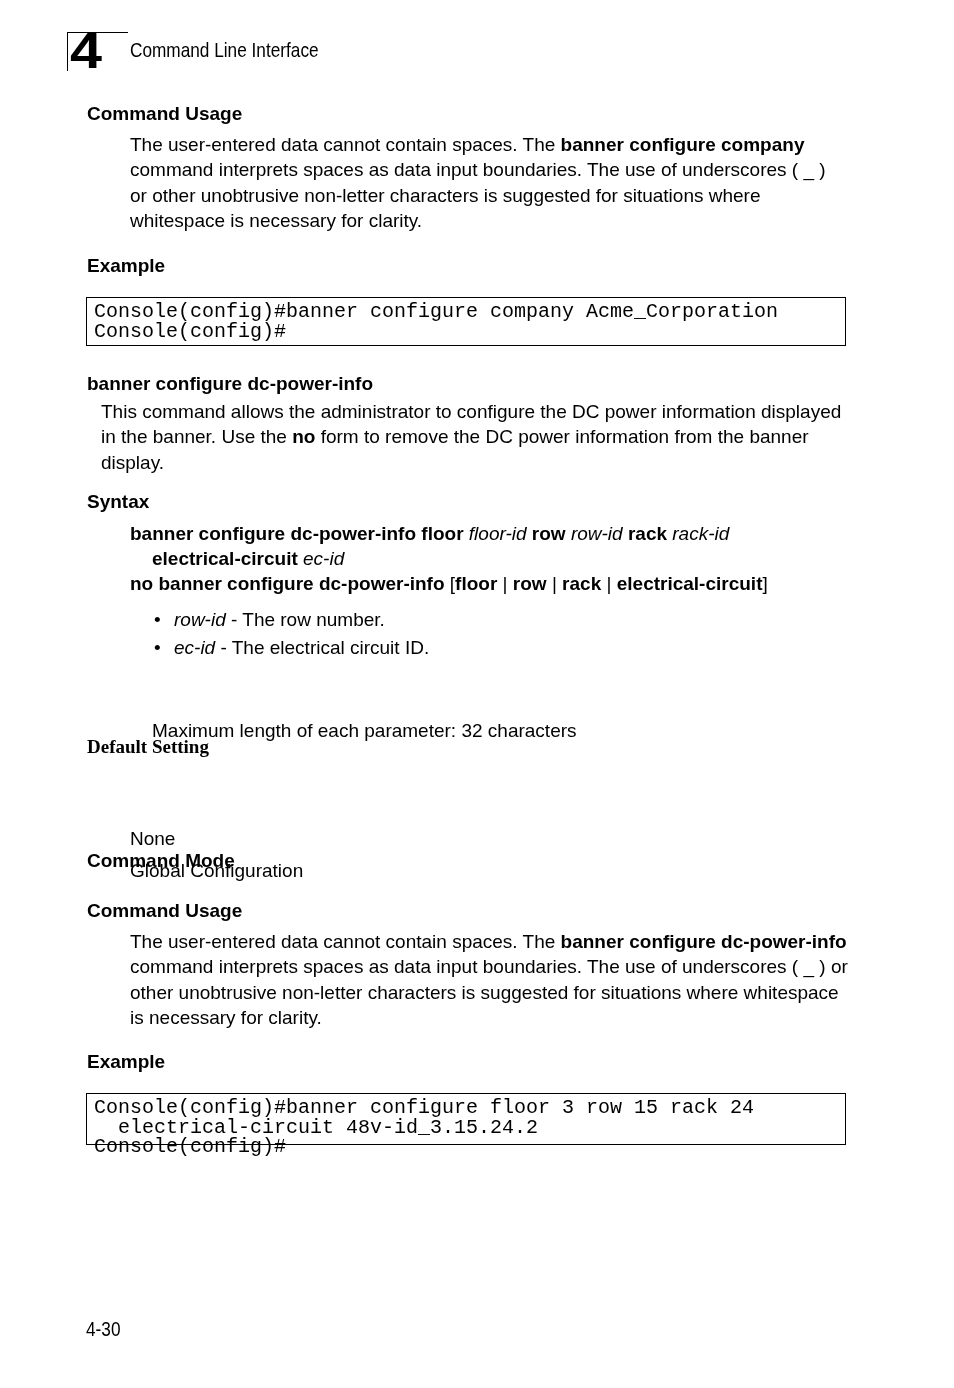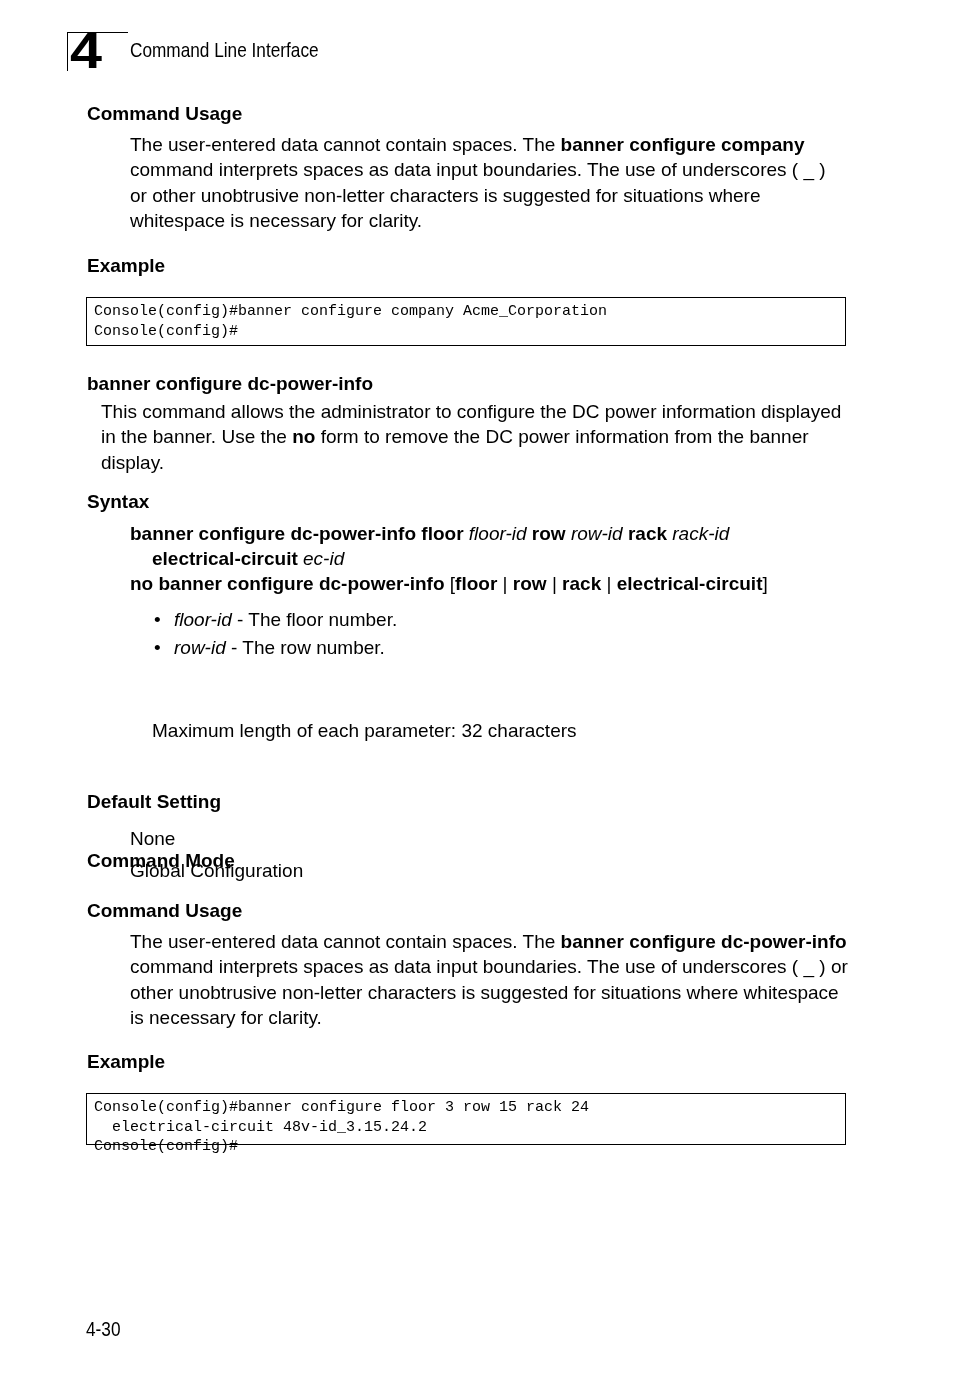--- a/index.html
+++ b/index.html
@@ -8,21 +8,21 @@
   .abs { position: absolute; }
   .chap-box { left: 67px; top: 32px; width: 60px; height: 38px;
               border-left: 1.5px solid #000; border-top: 1.5px solid #000; }
   .chap-num { left: 70px; top: 26px; font-size: 50px; font-weight: bold; line-height: 50px;
               transform: scaleX(1.15); transform-origin: left top; }
   .chap-title { left: 130px; top: 38px; font-size: 21px; transform: scaleX(0.82);
                 transform-origin: left top; white-space: nowrap; }
   .h { font-weight: bold; font-size: 19px; white-space: nowrap; }
   .p { font-size: 19px; line-height: 25.3px; }
   .code { border: 1px solid #000; font-family: "Liberation Mono", "DejaVu Sans Mono", monospace;
-          font-size: 15px; line-height: 19.5px; padding: 4px 7px; box-sizing: border-box; white-space: pre; }
+          font-size: 20px; line-height: 19.5px; padding: 4px 7px; box-sizing: border-box; white-space: pre; }
   .bullets { list-style: none; margin: 0; padding: 0; }
   .bullets li { font-size: 19px; line-height: 28px; position: relative; padding-left: 22px; }
   .bullets li::before { content: "\2022"; position: absolute; left: 2px; }
   .syn { font-size: 19px; line-height: 25px; white-space: nowrap; }
   .foot { left: 86px; top: 1317px; font-size: 21px; transform: scaleX(0.82); transform-origin: left top; }
 </style>
 </head>
 <body>
 
 <div class="abs chap-box"></div>
@@ -47,26 +47,26 @@
   <b>banner configure dc-power-info floor </b><i>floor-id</i><b> row </b><i>row-id</i><b> rack </b><i>rack-id</i>
 </div>
 <div class="abs syn" style="left:152px; top:546px;text-align:center;">
   <b>electrical-circuit </b><i>ec-id</i>
 </div>
 <div class="abs syn" style="left:130px; top:571px;">
   <b>no banner configure dc-power-info </b><span>[</span><b>floor</b><span> | </span><b>row</b><span> | </span><b>rack</b><span> | </span><b>electrical-circuit</b><span>]</span>
 </div>
 
 <ul class="abs bullets" style="left:152px; top:606px; width:690px;">
-  <li><i>floor-id</i><span> - The floor number.</span></li>
   <li><i>row-id</i><span> - The row number.</span></li>
+  <li><i>ec-id</i><span> - The electrical circuit ID.</span></li>
 </ul>
 <div class="abs p" style="left:152px; top:718px;">Maximum length of each parameter: 32 characters</div>
 
-<div class="abs h" style="left:87px; top:791px;">Default Setting</div>
+<div class="abs h" style="left:87px; top:736px;font-family:Liberation Serif, serif;">Default Setting</div>
 <div class="abs p" style="left:130px; top:788px;margin-top:38px;">None</div>
 
 <div class="abs h" style="left:87px; top:850px;">Command Mode</div>
 <div class="abs p" style="left:130px; top:858px;">Global Configuration</div>
 
 <div class="abs h" style="left:87px; top:900px;">Command Usage</div>
 <div class="abs p" style="left:130px; top:929px; width:720px;">
   <span>The user-entered data cannot contain spaces. The </span><b>banner configure dc-power-info</b><span> command interprets spaces as data input boundaries. The use of underscores ( _ ) or other unobtrusive non-letter characters is suggested for situations where whitespace is necessary for clarity.</span>
 </div>
 

